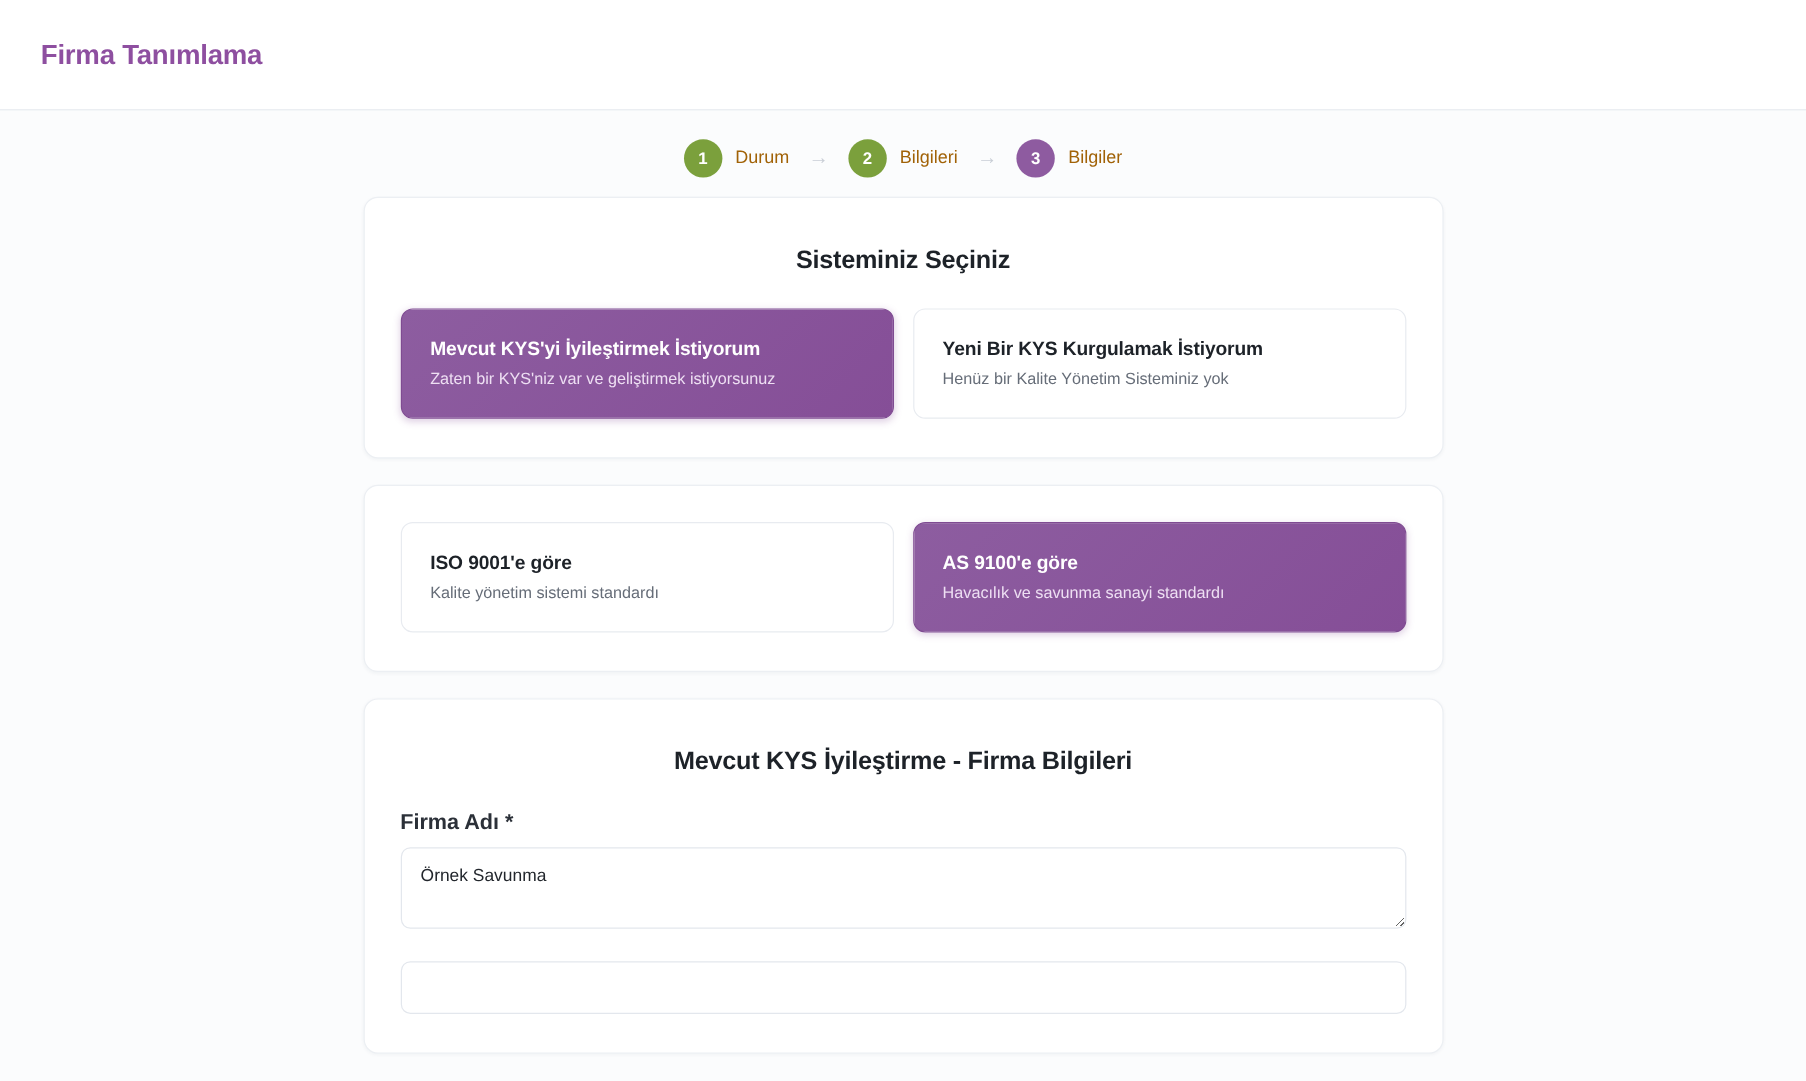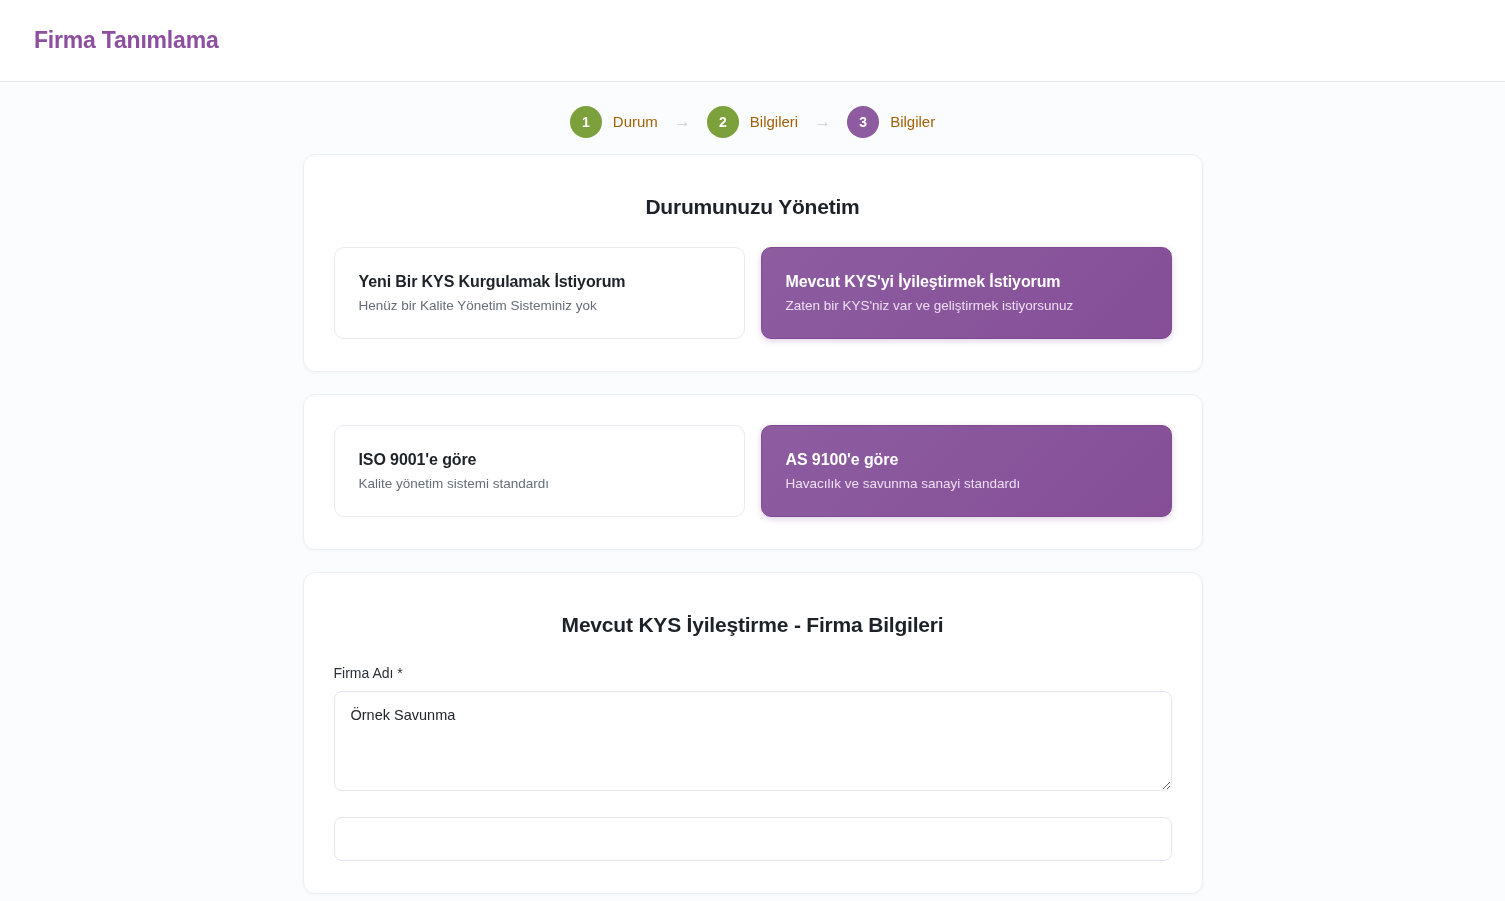--- a/index.html
+++ b/index.html
@@ -10,21 +10,21 @@
     width: 1505px;
     height: 901px;
     overflow: hidden;
     background: #fbfcfd;
     font-family: "Liberation Sans", "DejaVu Sans", sans-serif;
     -webkit-font-smoothing: antialiased;
   }
 
   
   .app-header {
-    height: 82px;
+    height: 92px;
     width: 100%;
     background: #ffffff;
     border-bottom: 1px solid #e6eaef;
     display: flex;
     align-items: center;
     padding: 0 34px;
   }
   .app-title {
     font-size: 23px;
     font-weight: 700;
@@ -134,28 +134,28 @@
     font-weight: 400;
   }
   .option.unselected .option-sub { color: #666d78; }
   .option.selected .option-sub { color: #eedff3; }
 
   
   .form-card { padding-bottom: 10px; }
   .field { margin-bottom: 22px; }
   .field-label {
     display: block;
-    font-size: 14px;
-    font-weight: 400;
+    font-size: 18px;
+    font-weight: 700;
     color: #2b3038;
     margin-bottom: 10px;
   }
   .field-textarea {
     width: 100%;
-    height: 100px;
+    height: 68px;
     border: 1px solid #e3e7ed;
     border-radius: 8px;
     padding: 13px 16px;
     font-family: "Liberation Sans", "DejaVu Sans", sans-serif;
     font-size: 14.5px;
     color: #22262c;
     background: #ffffff;
     resize: vertical;
     outline: none;
     line-height: 1.4;
@@ -195,29 +195,29 @@
   <span class="step-arrow">→</span>
   <div class="step">
     <span class="step-badge purple">3</span>
     <span class="step-label">Bilgiler</span>
   </div>
 </nav>
 
 <main class="content">
 
   <section class="card">
-    <h2 class="card-title">Durumunuzu Yönetim</h2>
+    <h2 class="card-title">Sisteminiz Seçiniz</h2>
     <div class="option-grid">
+      <div class="option selected">
+        <div class="option-title">Mevcut KYS'yi İyileştirmek İstiyorum</div>
+        <div class="option-sub">Zaten bir KYS'niz var ve geliştirmek istiyorsunuz</div>
+      </div>
       <div class="option unselected">
         <div class="option-title">Yeni Bir KYS Kurgulamak İstiyorum</div>
         <div class="option-sub">Henüz bir Kalite Yönetim Sisteminiz yok</div>
-      </div>
-      <div class="option selected">
-        <div class="option-title">Mevcut KYS'yi İyileştirmek İstiyorum</div>
-        <div class="option-sub">Zaten bir KYS'niz var ve geliştirmek istiyorsunuz</div>
       </div>
     </div>
   </section>
 
   <section class="card">
     <div class="option-grid">
       <div class="option unselected">
         <div class="option-title">ISO 9001'e göre</div>
         <div class="option-sub">Kalite yönetim sistemi standardı</div>
       </div>

